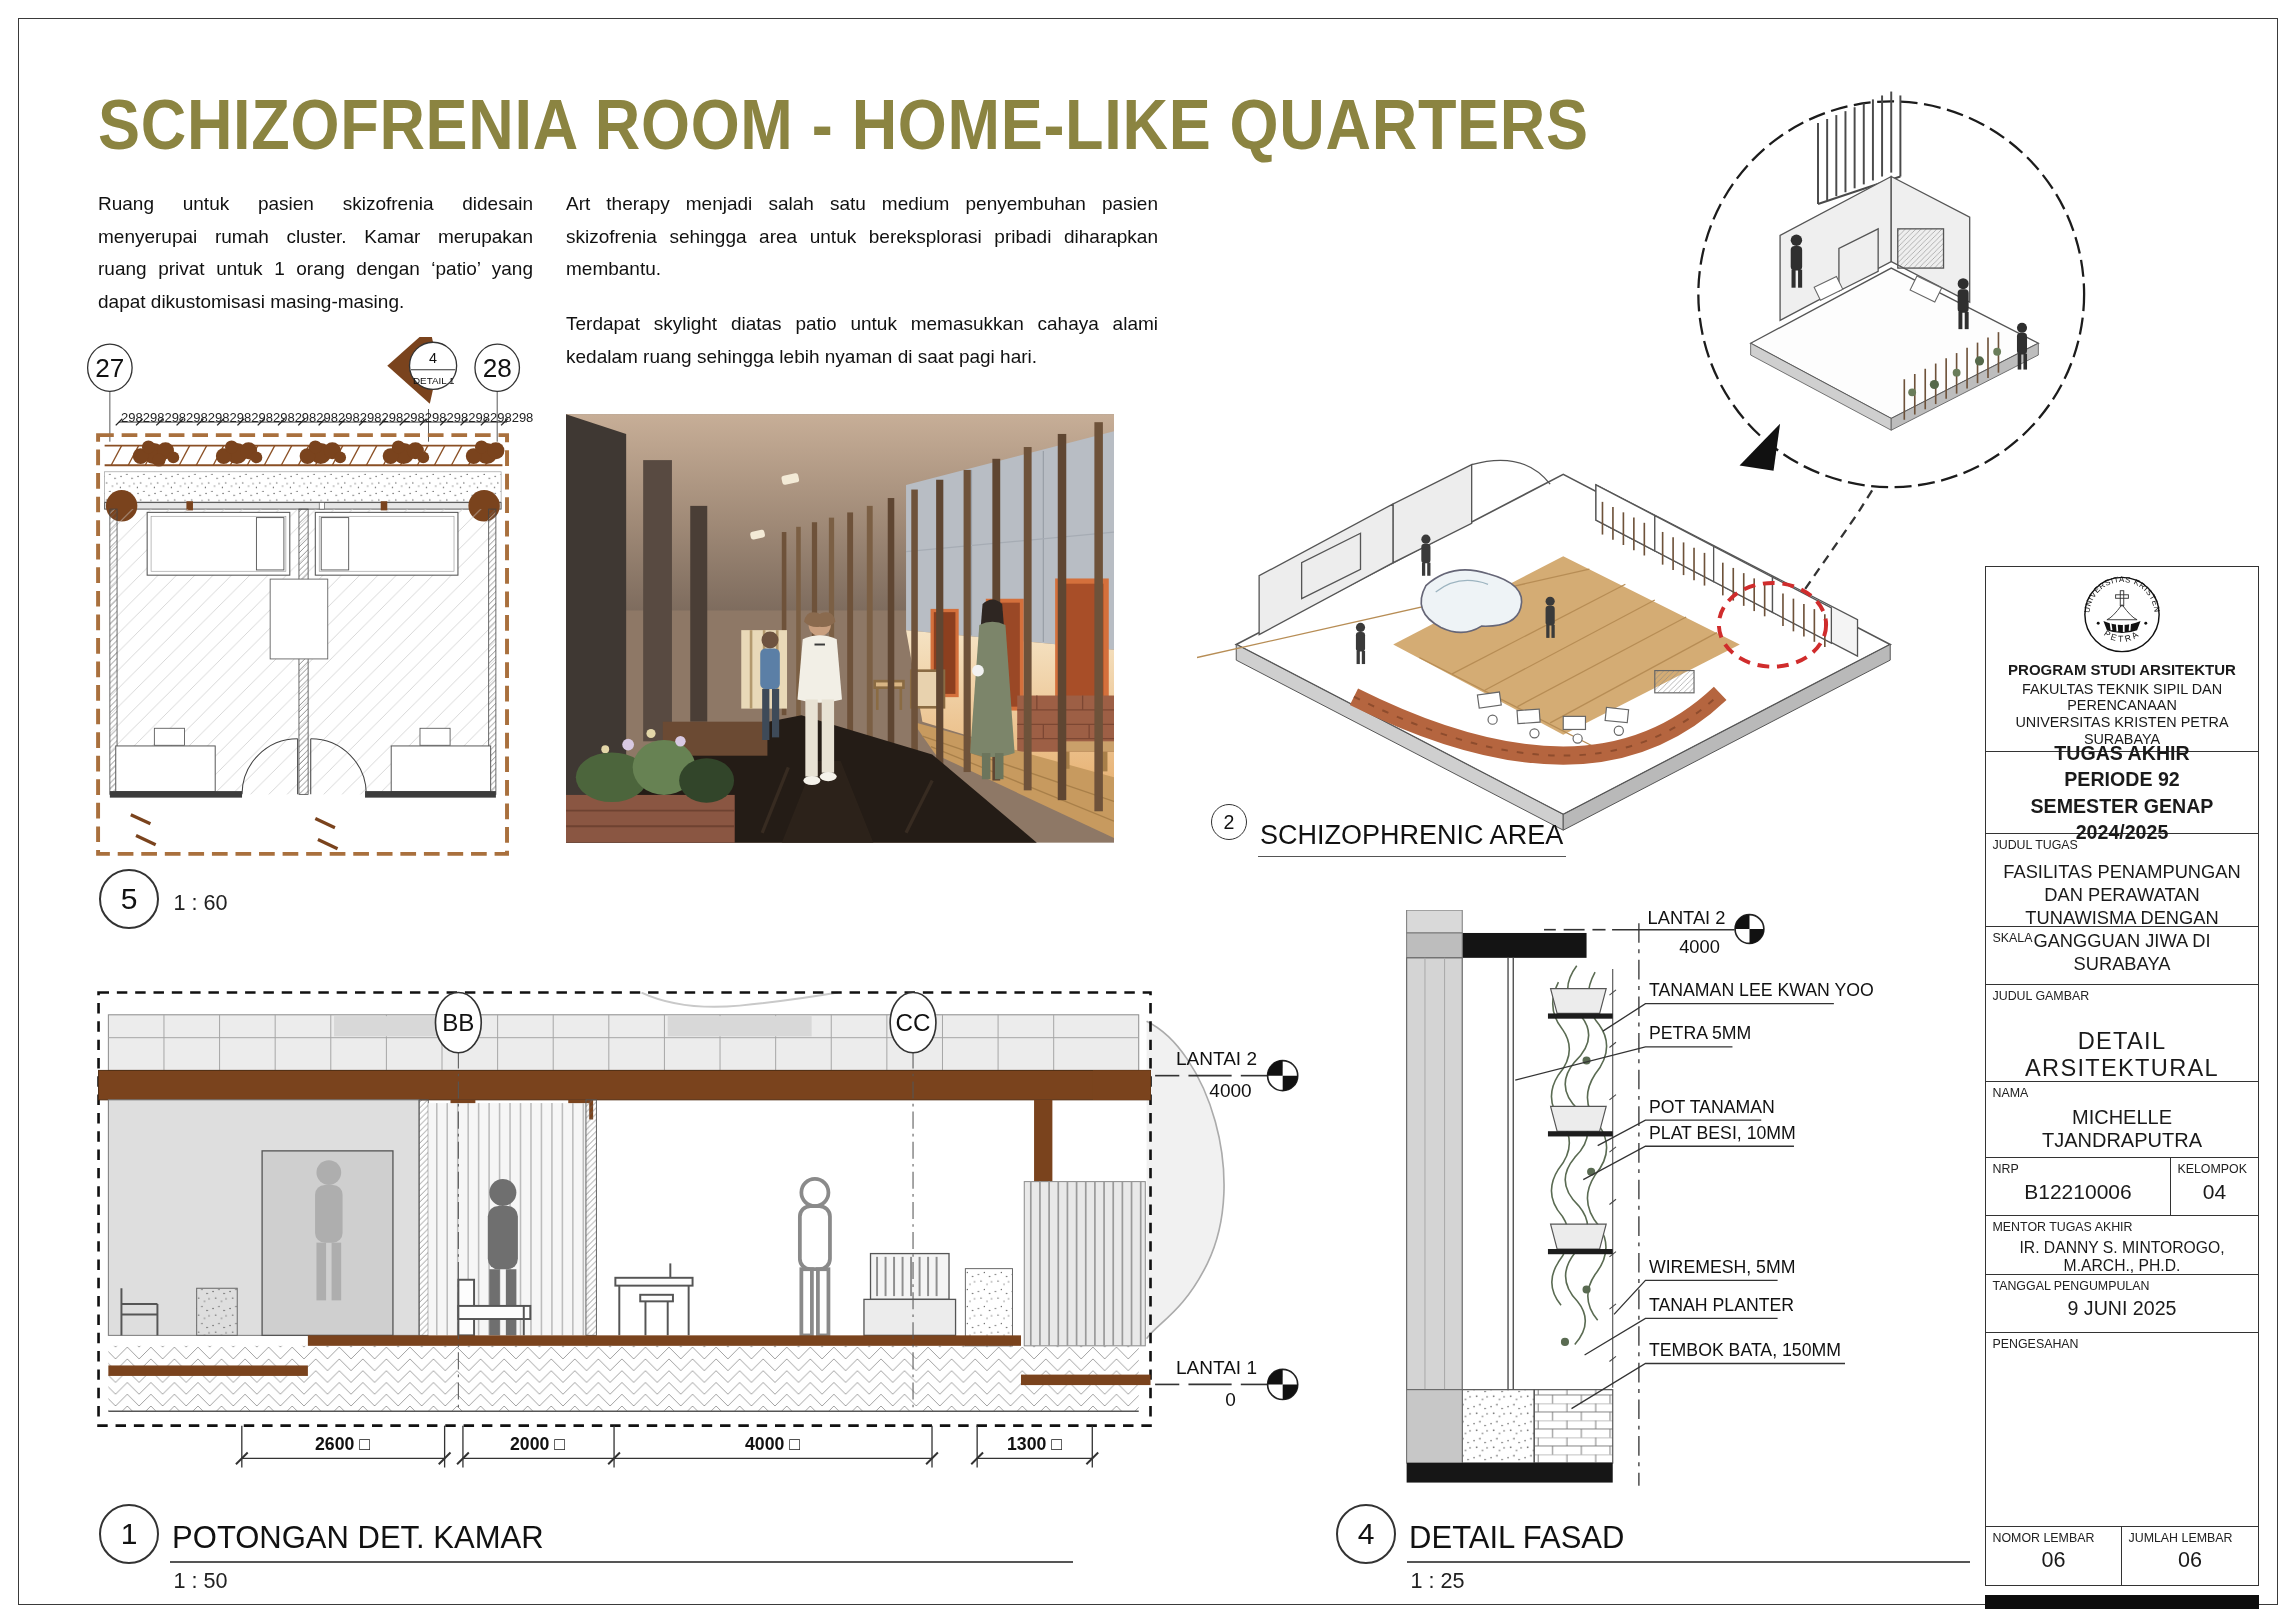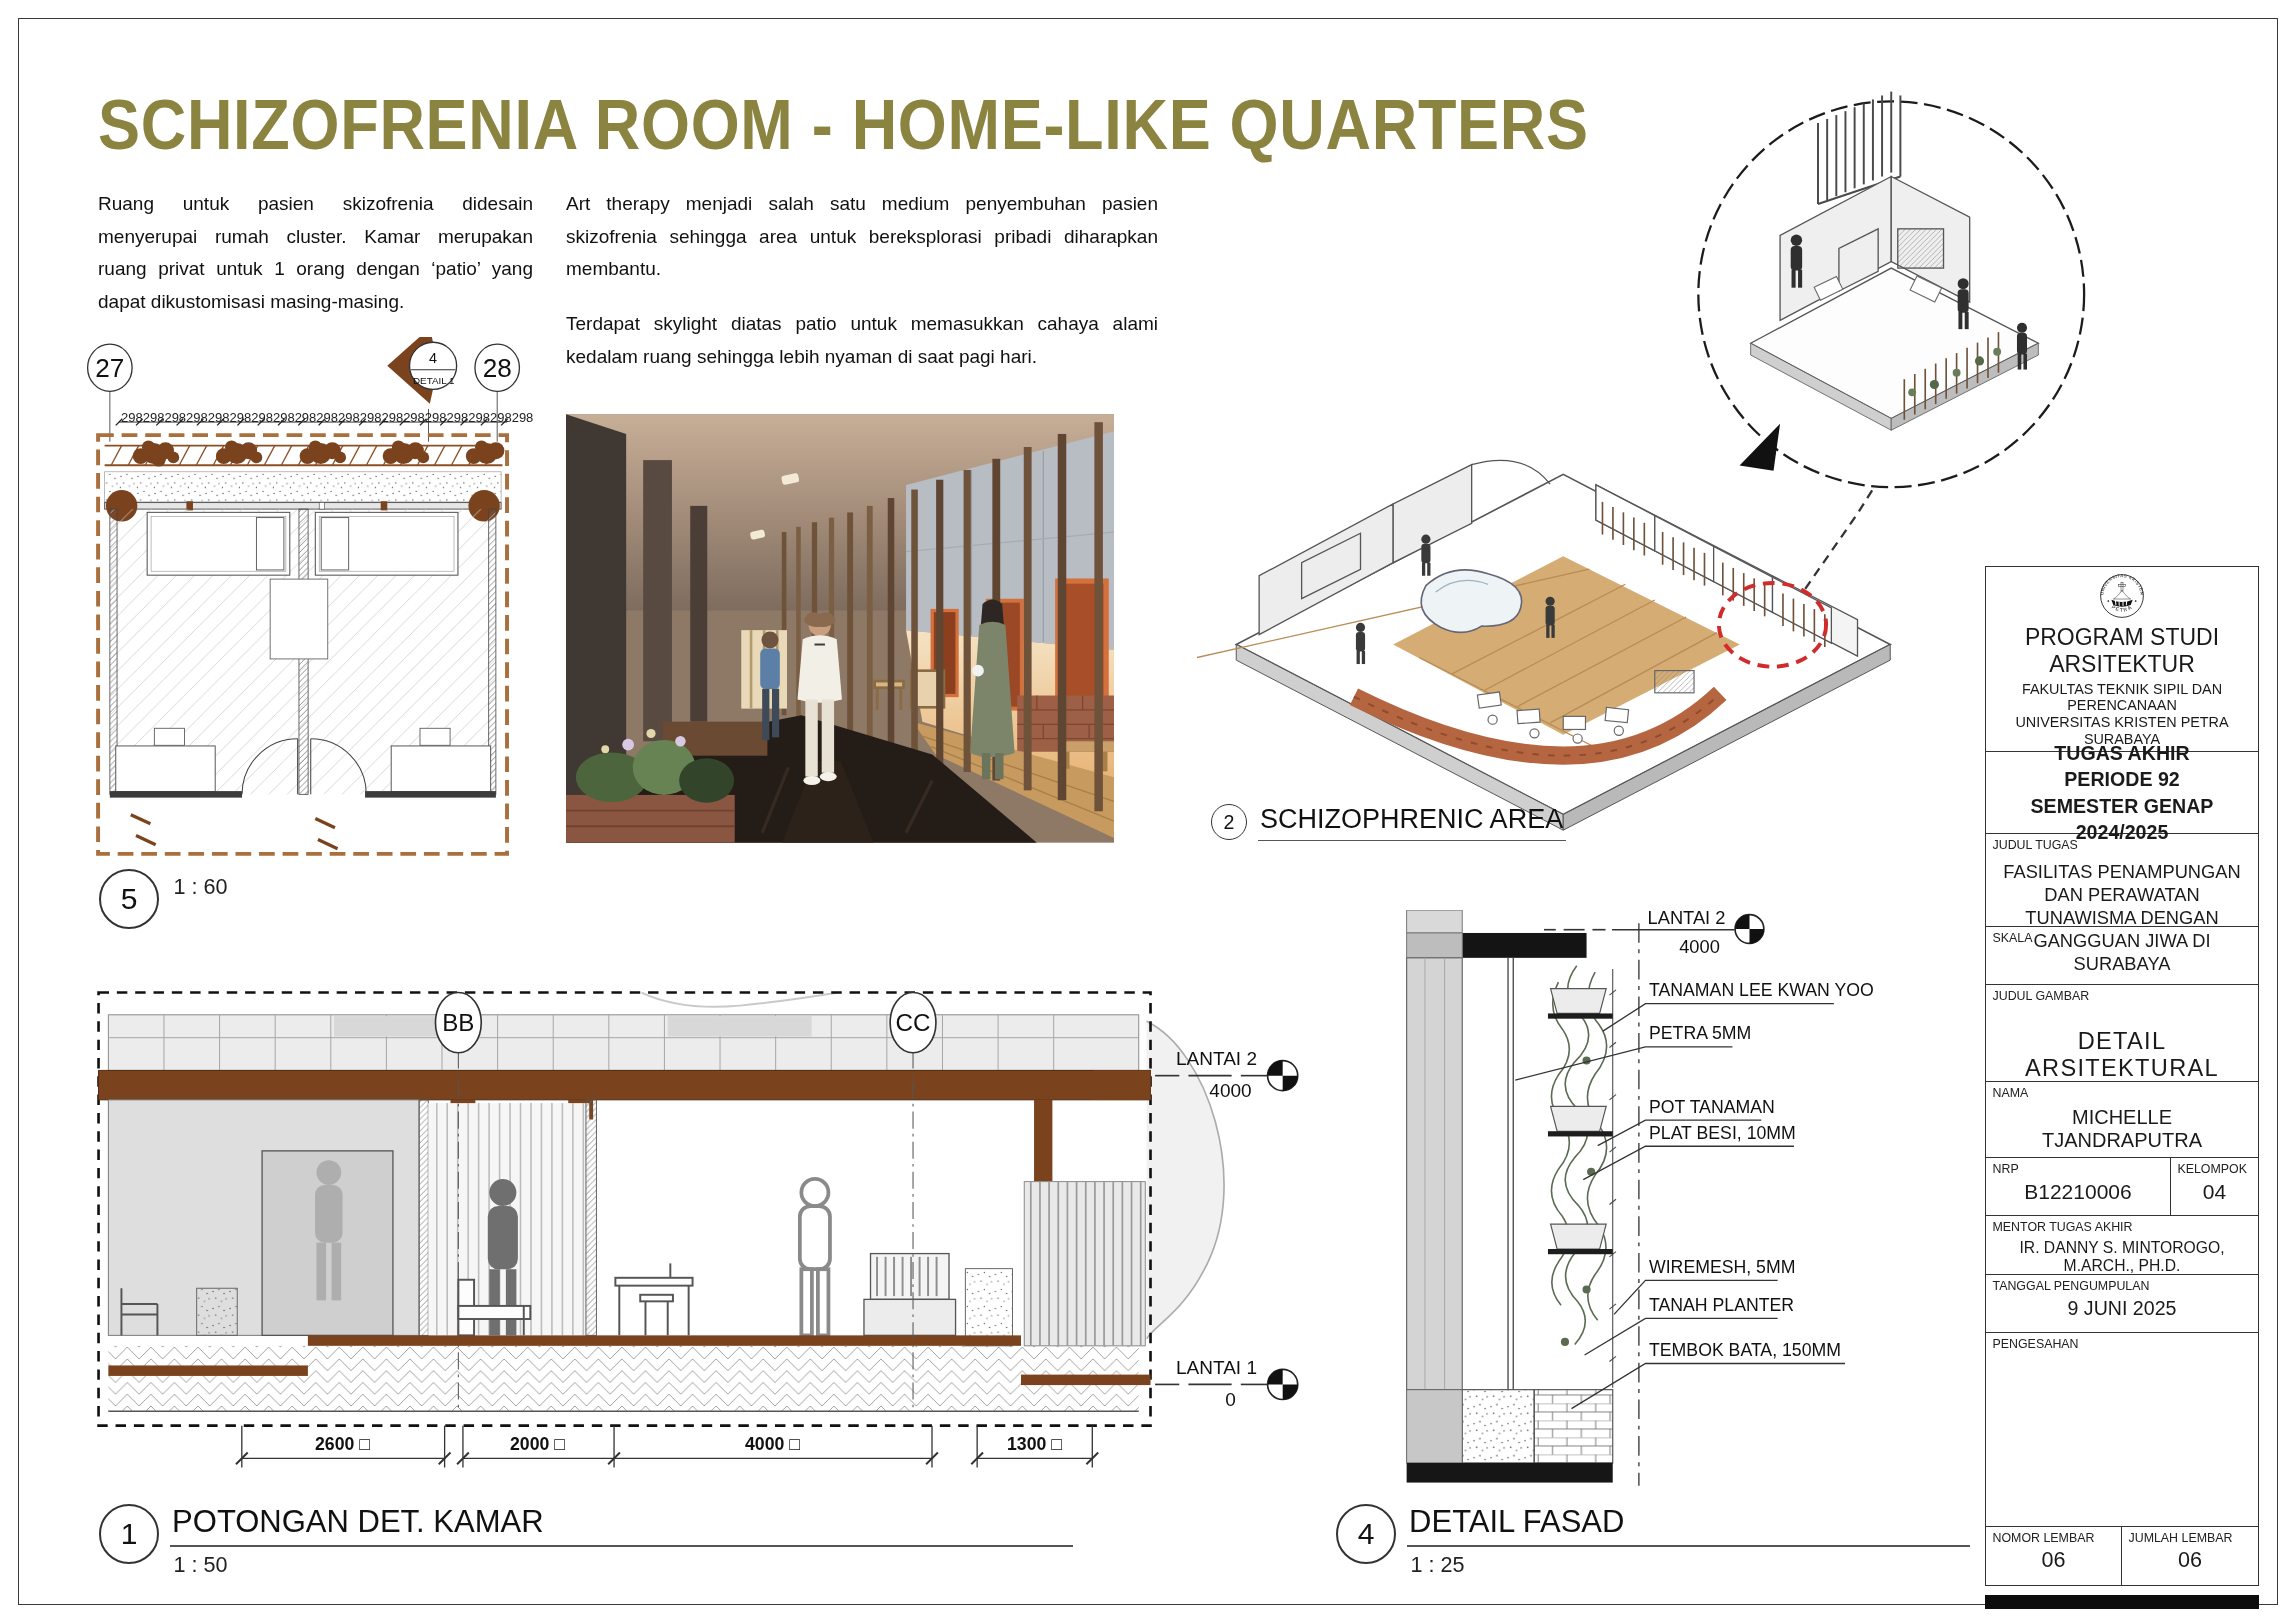--- a/index.html
+++ b/index.html
@@ -11,21 +11,21 @@
   .board-title{position:absolute;left:98px;top:84px;width:1538px;
       font-size:63px;font-weight:bold;letter-spacing:0.7px;color:#8b8441;
       transform:scaleY(1.12);transform-origin:left top;white-space:nowrap;}
   .intro{position:absolute;font-size:19px;line-height:1.72;text-align:justify;color:#111;}
   .intro p{margin:0 0 22px 0;}
   
   .dwg-title{position:absolute;display:flex;align-items:flex-start;}
   .dt-num{flex:none;width:56px;height:56px;border:2px solid #333;border-radius:50%;
           display:flex;align-items:center;justify-content:center;font-size:30px;color:#111;background:#fff;}
   .dt-num.sm{width:34px;height:34px;font-size:19.6px;border-width:1.3px;}
-  .dt-text{margin-left:10.5px;}
+  .dt-text{margin-left:10.5px;margin-top:16px;}
   .dt-label{font-size:31px;color:#111;border-bottom:2px solid #555;padding:0 6.5px 5.2px 2.6px;white-space:nowrap;}
   .dt-label.sm{font-size:27px;border-bottom-width:1.3px;}
   .dt-scale{font-size:21.6px;color:#222;margin-top:5.2px;padding-left:3.9px;}
   
   .plan-dims{position:absolute;left:121px;top:410px;width:387px;display:flex;}
   .plan-dims span{flex:1;text-align:center;font-size:13px;color:#222;}
   .dim-text{position:absolute;width:131px;text-align:center;font-size:17.7px;color:#111;font-weight:bold;}
   .lvl-text{position:absolute;width:111px;text-align:center;font-size:19px;color:#111;}
   .callout{position:absolute;font-size:17.7px;color:#111;white-space:nowrap;}
   
@@ -969,21 +969,21 @@
         <path d="M43,86 q32,14 64,0 l-6,16 q-26,10 -52,0 z" fill="#111"></path>
         <g stroke="#fff" stroke-width="3">
             <line x1="55" y1="88" x2="57" y2="102"></line>
             <line x1="66" y1="91" x2="67" y2="104"></line>
             <line x1="78" y1="92" x2="78" y2="105"></line>
             <line x1="89" y1="90" x2="88" y2="103"></line>
           </g>
         <circle cx="34" cy="90" r="2.5" fill="#111"></circle>
           <circle cx="116" cy="90" r="2.5" fill="#111"></circle>
       </svg>
-      <div style="font-size:23px;font-weight:normal;margin-top:3px;">PROGRAM STUDI ARSITEKTUR</div>
+      <div style="font-size:15px;font-weight:bold;margin-top:3px;">PROGRAM STUDI ARSITEKTUR</div>
       <div style="font-size:14.4px;margin-top:2.6px;">FAKULTAS TEKNIK SIPIL DAN PERENCANAAN</div>
       <div style="font-size:14.4px;margin-top:1.3px;">UNIVERSITAS KRISTEN PETRA</div>
       <div style="font-size:14.4px;margin-top:1.3px;">SURABAYA</div>
     </div>
 
     <div class="tb-row tb-center" style="height:82px;font-weight:bold;font-size:19.6px;line-height:1.35;">
       <div>TUGAS AKHIR</div>
       <div>PERIODE 92</div>
       <div>SEMESTER GENAP 2024/2025</div>
     </div>

